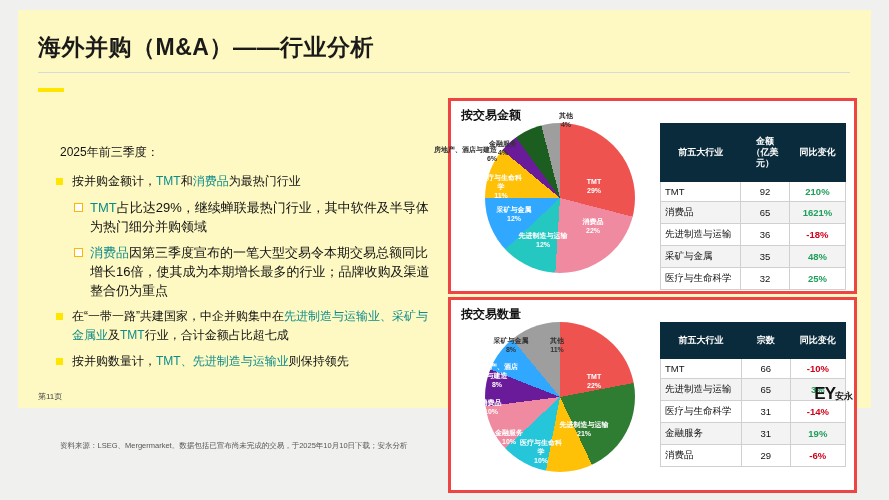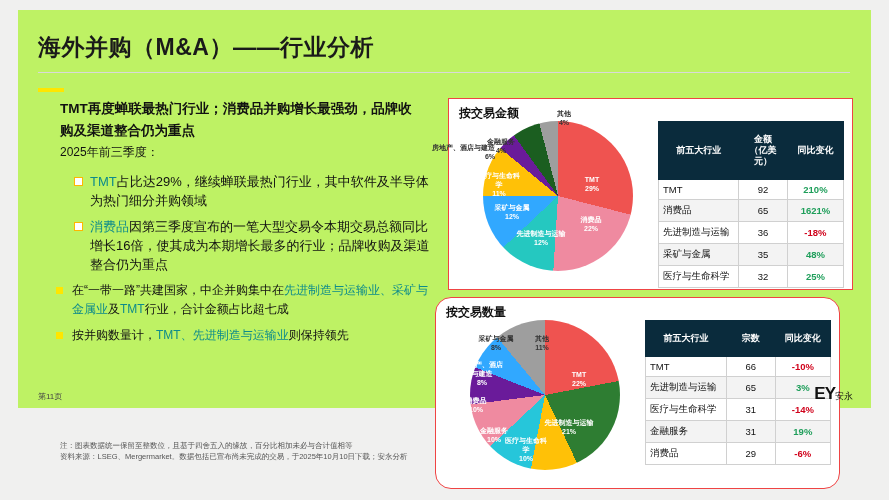--- a/index.html
+++ b/index.html
@@ -4,21 +4,21 @@
 <style>
   html,body{margin:0;padding:0;}
   body{
     width:889px;height:500px;
     background:#f0f0ef;
     font-family:"Liberation Sans","DejaVu Sans",sans-serif;
     overflow:hidden;
   }
   .page{
     position:absolute;left:18px;top:10px;width:853px;height:398px;
-    background:#bef264;
+    background:#fef9c3;
   }
   
   .title{
     position:absolute;left:20px;top:22px;
     font-size:23px;font-weight:bold;color:#1a1a1a;letter-spacing:.5px;
   }
   .hr{
     position:absolute;left:20px;top:62px;width:812px;height:1px;background:#d9d9d9;
   }
   .accent{
@@ -37,76 +37,77 @@
   .b1{position:relative;padding-left:18px;font-size:12px;color:#111;line-height:19px;margin-bottom:7px;}
   .b1:before{content:"";position:absolute;left:2px;top:6px;width:7px;height:7px;background:#ffe600;}
   .b2{position:relative;padding-left:18px;margin-left:18px;font-size:13px;color:#111;line-height:19px;margin-bottom:7px;}
   .b2:before{content:"";position:absolute;left:2px;top:5px;width:7px;height:7px;border:1.5px solid #ffb600;background:#fff;}
   .tealtxt{color:#0d8b8b;}
   .note{
     position:absolute;left:42px;top:430px;width:370px;
     font-size:7.5px;color:#555;line-height:11px;
   }
   
-  .panel{position:absolute;border:1px solid #ef4444;background:#fff;}
+  .panel{position:absolute;border:3px solid #ef4444;background:#fff;}
   .panel-title{
     font-size:12px;font-weight:bold;color:#111;padding:6px 0 0 10px;
   }
   .p1{left:430px;top:88px;width:403px;height:190px;}
-  .p2{left:417px;top:287px;width:403px;height:190px;border-radius:16px;}
+  .p2{left:430px;top:287px;width:403px;height:190px;}
   .pie-wrap{position:absolute;left:4px;top:16px;width:200px;height:172px;}
   .pie{position:absolute;left:30px;top:6px;width:150px;height:150px;border-radius:50%;}
   .pielabel{position:absolute;font-size:7px;color:#fff;text-align:center;line-height:9px;font-weight:bold;}
   .pielabel.dark{color:#333;}
   
   table{border-collapse:collapse;font-size:10px;}
   .tbl{position:absolute;right:8px;top:22px;width:186px;}
   th{background:#0a2b3c;color:#fff;font-weight:bold;padding:12px 2px;border:1px solid #0a2b3c;font-size:9px;line-height:11px;text-align:center;}
   td{border:1px solid #d0d0d0;padding:4px 4px;font-size:9.5px;color:#111;}
   td.name{text-align:left;}
   td.num{text-align:center;}
   td.chg{text-align:center;font-weight:bold;}
   .pos{color:#1e9e5a;}
   .neg{color:#d0021b;}
   tr.alt td{background:#f3f3f3;}
   
   .foot-left{position:absolute;left:20px;bottom:6px;font-size:8px;color:#444;}
   .foot-mid{position:absolute;left:0;right:0;bottom:6px;text-align:center;font-size:8.5px;color:#222;}
   .ey{position:absolute;right:18px;bottom:4px;font-size:17px;font-weight:bold;color:#111;letter-spacing:-1px;}
-  .ey small{font-size:9px;font-weight:normal;letter-spacing:0;}
+  .ey small{font-size:9px;font-weight:bold;letter-spacing:0;}
 </style>
 </head>
 <body>
 
 <div class="page">
 
   <div class="title">海外并购（M&amp;A）——行业分析</div>
   <div class="hr"></div>
   <div class="accent"></div>
 
-  <div class="lead">TMT再度蝉联最热门行业；消费品并购增长最强劲，品牌收购及渠道整合仍为重点</div>
   <div class="subhead">2025年前三季度：</div>
 
   <div class="bullets">
+    <div class="b1">
+      <span>按并购金额计，<span class="tealtxt">TMT</span>和<span class="tealtxt">消费品</span>为最热门行业</span>
+    </div>
     <div class="b2">
       <span><span class="tealtxt">TMT</span>占比达29%，继续蝉联最热门行业，其中软件及半导体为热门细分并购领域</span>
     </div>
     <div class="b2">
       <span><span class="tealtxt">消费品</span>因第三季度宣布的一笔大型交易令本期交易总额同比增长16倍，使其成为本期增长最多的行业；品牌收购及渠道整合仍为重点</span>
     </div>
     <div class="b1">
       <span>在“一带一路”共建国家，中企并购集中在<span class="tealtxt">先进制造与运输业、采矿与金属业</span>及<span class="tealtxt">TMT</span>行业，合计金额占比超七成</span>
     </div>
     <div class="b1">
       <span>按并购数量计，<span class="tealtxt">TMT、先进制造与运输业</span>则保持领先</span>
     </div>
   </div>
 
   <div class="note">
-    <div>注：图表数据统一保留至整数位，且基于四舍五入的缘故，百分比相加未必与合计值相等</div>
     <div>资料来源：LSEG、Mergermarket。数据包括已宣布尚未完成的交易，于2025年10月10日下载；安永分析</div>
   </div>
 
   <div class="panel p1">
     <div class="panel-title">按交易金额</div>
     <div class="pie-wrap">
       <div class="pie" id="pie1" style="background: conic-gradient(rgb(239, 83, 80) 0deg, rgb(239, 83, 80) 104.4deg, rgb(239, 138, 160) 104.4deg, rgb(239, 138, 160) 183.6deg, rgb(37, 200, 192) 183.6deg, rgb(37, 200, 192) 226.8deg, rgb(49, 168, 255) 226.8deg, rgb(49, 168, 255) 270deg, rgb(255, 193, 7) 270deg, rgb(255, 193, 7) 309.6deg, rgb(106, 27, 154) 309.6deg, rgb(106, 27, 154) 324deg, rgb(27, 94, 32) 324deg, rgb(27, 94, 32) 345.6deg, rgb(158, 158, 158) 345.6deg, rgb(158, 158, 158) 360deg);"></div>
       <div class="pielabel" style="left:118px;top:60px;width:42px;">TMT<br>29%</div>
       <div class="pielabel" style="left:116px;top:100px;width:44px;">消费品<br>22%</div>
       <div class="pielabel" style="left:62px;top:114px;width:52px;">先进制造与运输<br>12%</div>

